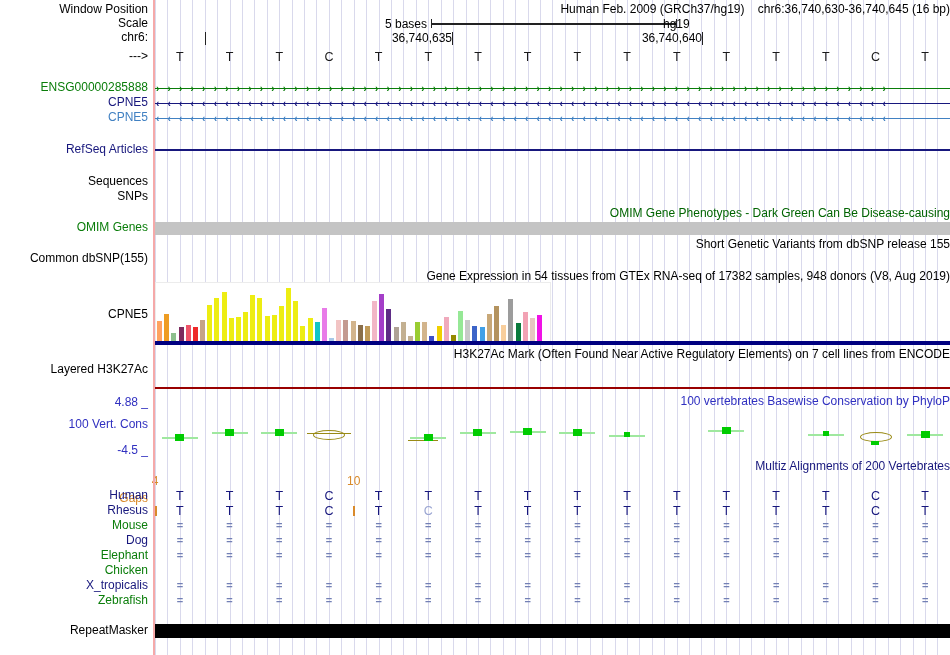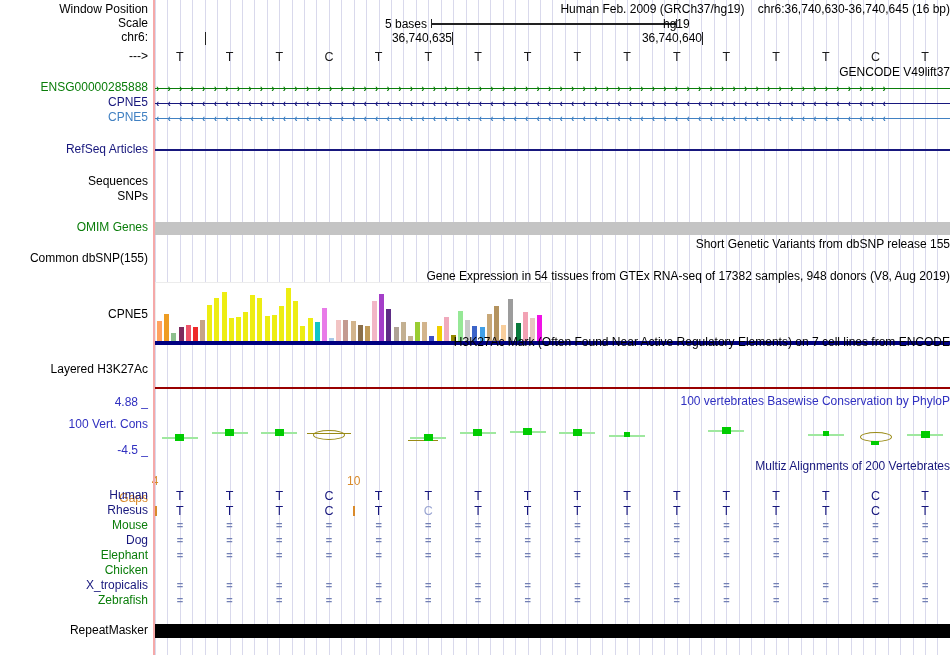--- a/index.html
+++ b/index.html
@@ -95,24 +95,24 @@
         <span class="base" style="left: 422.344px;">T</span>
         <span class="base" style="left: 472.031px;">T</span>
         <span class="base" style="left: 521.719px;">T</span>
         <span class="base" style="left: 571.406px;">T</span>
         <span class="base" style="left: 621.094px;">T</span>
         <span class="base" style="left: 670.781px;">T</span>
         <span class="base" style="left: 720.469px;">C</span>
         <span class="base" style="left: 770.156px;">T</span>
       </div>
 
-    <div class="ttl black" style="top:66px">GENCODE V49lift37</div>
+    <div class="ttl dkgreen" style="top:207px">OMIM Gene Phenotypes - Dark Green Can Be Disease-causing</div>
     <div class="ttl black" style="top:238px">Short Genetic Variants from dbSNP release 155</div>
     <div class="ttl black" style="top:270px">Gene Expression in 54 tissues from GTEx RNA-seq of 17382 samples, 948 donors (V8, Aug 2019)</div>
-    <div class="ttl black" style="top:336px">H3K27Ac Mark (Often Found Near Active Regulatory Elements) on 7 cell lines from ENCODE</div>
+    <div class="ttl black" style="top:348px">H3K27Ac Mark (Often Found Near Active Regulatory Elements) on 7 cell lines from ENCODE</div>
     <div class="ttl blue" style="top:395px">100 vertebrates Basewise Conservation by PhyloP</div>
     <div class="ttl navy" style="top:460px">Multiz Alignments of 200 Vertebrates</div>
 
     <div class="hline" style="left:0;top:149px;width:795px;height:2px;background:#17177d"></div>
     <div class="hline" style="left:0;top:222px;width:795px;height:13px;background:#c4c4c4"></div>
     <div id="gtex-panel"></div>
     <div id="gtex-bars">
         <div class="gbar" style="left: 2px; top: 321px; height: 20px; background: rgb(255, 163, 97);"></div>
         <div class="gbar" style="left: 9.17px; top: 314px; height: 27px; background: rgb(238, 156, 34);"></div>
         <div class="gbar" style="left: 16.34px; top: 333px; height: 8px; background: rgb(141, 191, 141);"></div>

